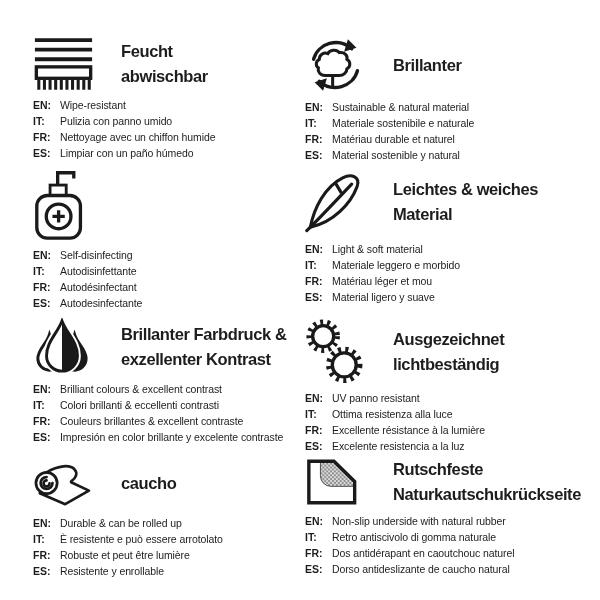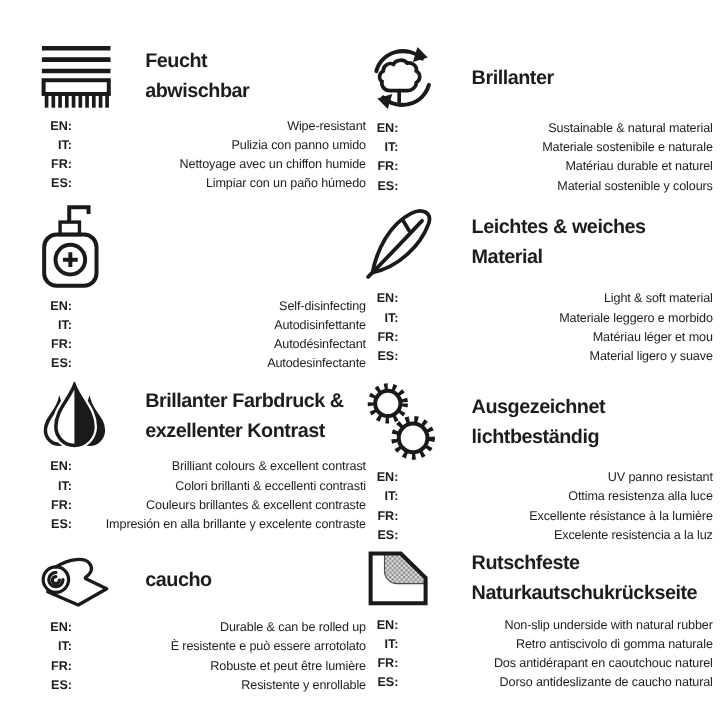--- a/index.html
+++ b/index.html
@@ -27,21 +27,21 @@
   svg[data-name="rolled-mat-icon"]{height:54px;width:68px;}
   svg[data-name="corner-grip-icon"]{height:52px;width:54px;}
   .title{
     margin:0;font-size:16.5px;font-weight:bold;line-height:25px;
     letter-spacing:-0.4px;white-space:nowrap;
   }
   .tline{display:block;}
   .tline:empty{display:none;}
   .langs{
     display:grid;grid-template-columns:27px auto;
-    font-size:10.5px;line-height:16px;text-align:right;
+    font-size:10.5px;line-height:16px;
   }
   .lang-label{font-weight:bold;}
   .lang-text{letter-spacing:-0.1px;white-space:nowrap;}
 </style>
 </head>
 <body>
 
 <svg width="0" height="0" style="position:absolute" aria-hidden="true" data-name="icon-sprite">
   <defs>
     <pattern id="hatch" width="4" height="4" patternUnits="userSpaceOnUse">
@@ -172,21 +172,21 @@
       </h2>
     </div>
     <div class="langs" data-name="feature-translations">
       <span class="lang-label" data-name="lang-label-en">EN:</span>
       <span class="lang-text" data-name="lang-text-en">Sustainable &amp; natural material</span>
       <span class="lang-label" data-name="lang-label-it">IT:</span>
       <span class="lang-text" data-name="lang-text-it">Materiale sostenibile e naturale</span>
       <span class="lang-label" data-name="lang-label-fr">FR:</span>
       <span class="lang-text" data-name="lang-text-fr">Matériau durable et naturel</span>
       <span class="lang-label" data-name="lang-label-es">ES:</span>
-      <span class="lang-text" data-name="lang-text-es">Material sostenible y colours</span>
+      <span class="lang-text" data-name="lang-text-es">Material sostenible y natural</span>
     </div>
   </section>
 
   <section class="feature" data-name="feature-section">
     <div class="head" data-name="feature-head">
       <div class="iconbox" data-name="feature-iconbox">
         <svg class="icon" data-name="sanitizer-bottle-icon">
             <use href="#sanitizer-bottle-icon" xlink:href="#sanitizer-bottle-icon"></use>
           </svg>
       </div>
@@ -240,21 +240,21 @@
       </h2>
     </div>
     <div class="langs" data-name="feature-translations">
       <span class="lang-label" data-name="lang-label-en">EN:</span>
       <span class="lang-text" data-name="lang-text-en">Brilliant colours &amp; excellent contrast</span>
       <span class="lang-label" data-name="lang-label-it">IT:</span>
       <span class="lang-text" data-name="lang-text-it">Colori brillanti &amp; eccellenti contrasti</span>
       <span class="lang-label" data-name="lang-label-fr">FR:</span>
       <span class="lang-text" data-name="lang-text-fr">Couleurs brillantes &amp; excellent contraste</span>
       <span class="lang-label" data-name="lang-label-es">ES:</span>
-      <span class="lang-text" data-name="lang-text-es">Impresión en alla brillante y excelente contraste</span>
+      <span class="lang-text" data-name="lang-text-es">Impresión en color brillante y excelente contraste</span>
     </div>
   </section>
 
   <section class="feature" data-name="feature-section">
     <div class="head" data-name="feature-head">
       <div class="iconbox" data-name="feature-iconbox">
         <svg class="icon" data-name="gears-icon">
             <use href="#gears-icon" xlink:href="#gears-icon"></use>
           </svg>
       </div>

